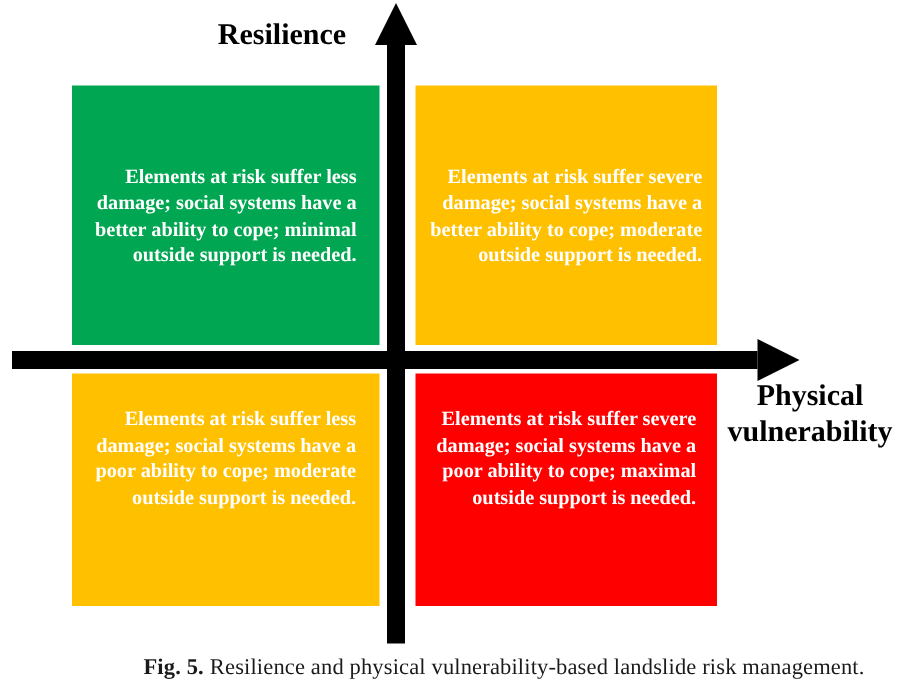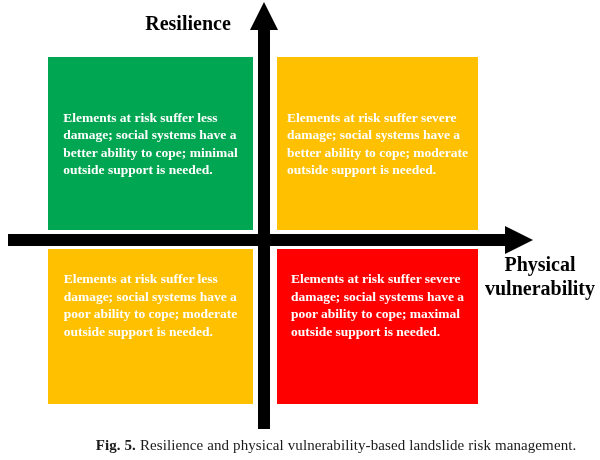--- a/index.html
+++ b/index.html
@@ -19,21 +19,21 @@
   }
   
   .quadrant {
     position: absolute;
     display: flex;
     justify-content: center;
   }
   .quadrant p {
     margin: 0;
     white-space: pre;
-    text-align: left;
+    text-align: right;
     color: #ffffff;
     font-weight: bold;
     font-size: 13.5px;
     line-height: 17.5px;
   }
   .q-tl { left: 48px;  top: 57px;  width: 205px; height: 173px; align-items: center; }
   .q-tr { left: 277px; top: 57px;  width: 201px; height: 173px; align-items: center; }
   .q-bl { left: 48px;  top: 249px; width: 205px; height: 155px; align-items: flex-start; }
   .q-br { left: 277px; top: 249px; width: 201px; height: 155px; align-items: flex-start; }
   .q-bl p, .q-br p { padding-top: 21px; }

